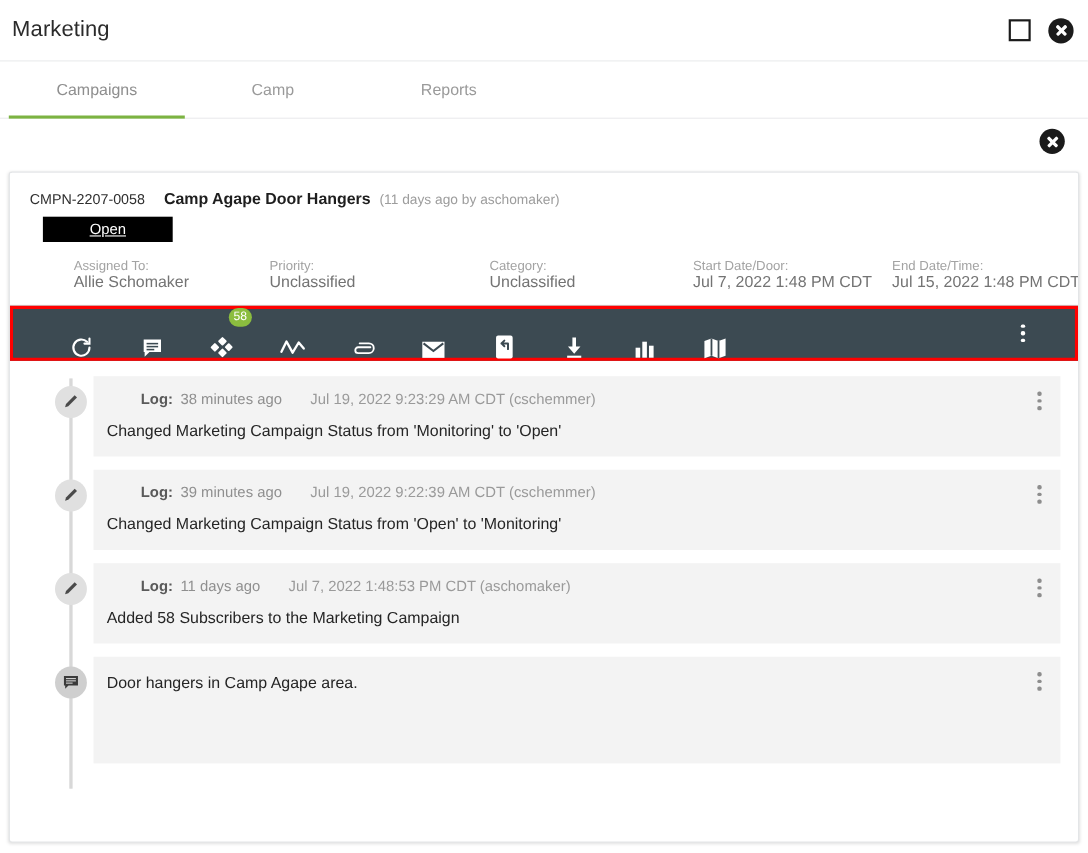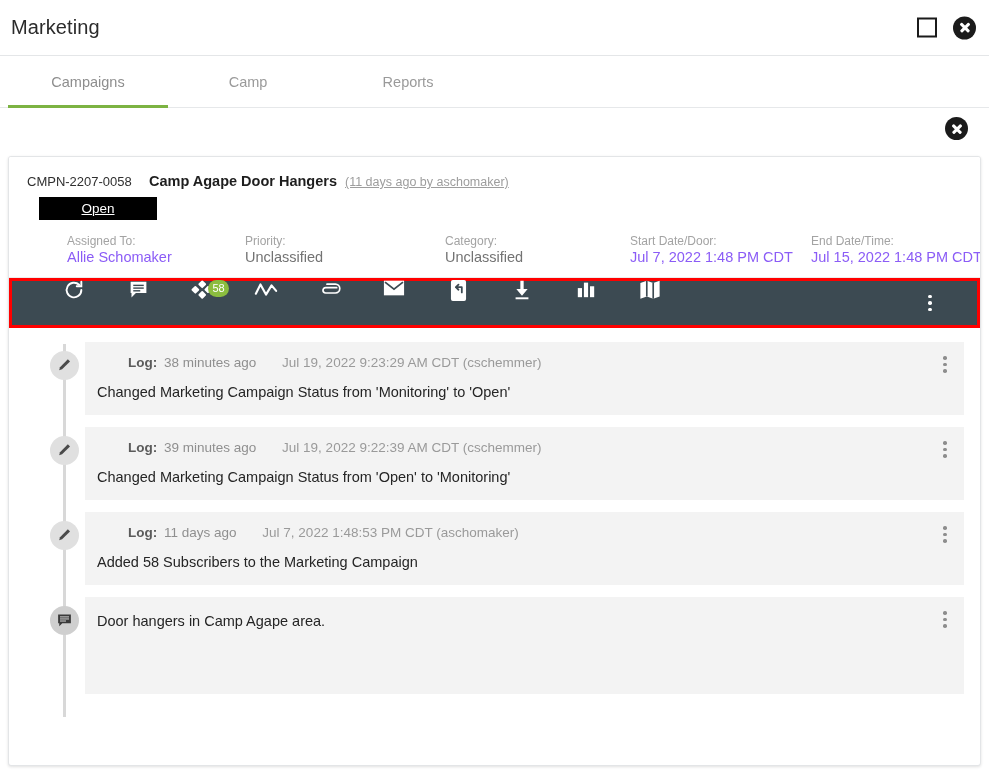--- a/index.html
+++ b/index.html
@@ -134,21 +134,20 @@
   }
   .cmpn-name {
     font-size: 14.5px;
     font-weight: bold;
     color: #1e1e1e;
     margin-right: 8px;
   }
   .cmpn-meta {
     font-size: 12.5px;
     color: #9d9d9d;
-    text-decoration: underline;
   }
   .status-badge {
     display: inline-flex;
     align-items: center;
     justify-content: center;
     width: 118px;
     height: 23px;
     background: #000000;
     color: #fff;
     font-size: 13.5px;
@@ -167,42 +166,42 @@
   .field.category  { width: 185px; }
   .field.startdate { width: 181px; }
   .field.enddate   { width: 180px; }
   .field-label {
     font-size: 12px;
     color: #a3a3a3;
     margin-bottom: 1px;
   }
   .field-value {
     font-size: 14.5px;
-    color: #8b5cf6;
+    color: #737373;
   }
   .field-value.muted { color: #737373; }
 
   
   .toolbar-wrap {
     border: 3px solid #ff0000;
     background: #3c4a52;
   }
   .toolbar {
     background: #3c4a52;
     height: 44px;
     display: flex;
     align-items: center;
     position: relative;
     padding-left: 30px;
   }
   .tb-btn {
     width: 64px;
     height: 48px;
     display: flex;
-    align-items: flex-start;
+    align-items: flex-end;
     justify-content: center;
     position: relative;
     cursor: pointer;
     color: #ffffff;
   }
   .tb-btn svg { display: block; }
   .tb-badge {
     position: absolute;
     top: 1px;
     left: 38px;

